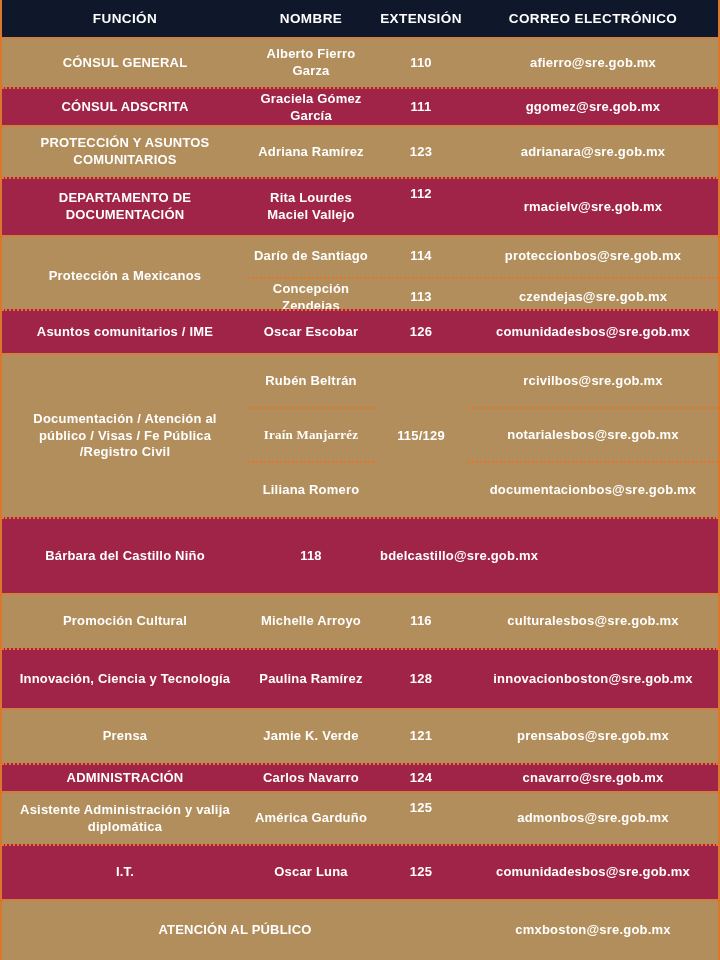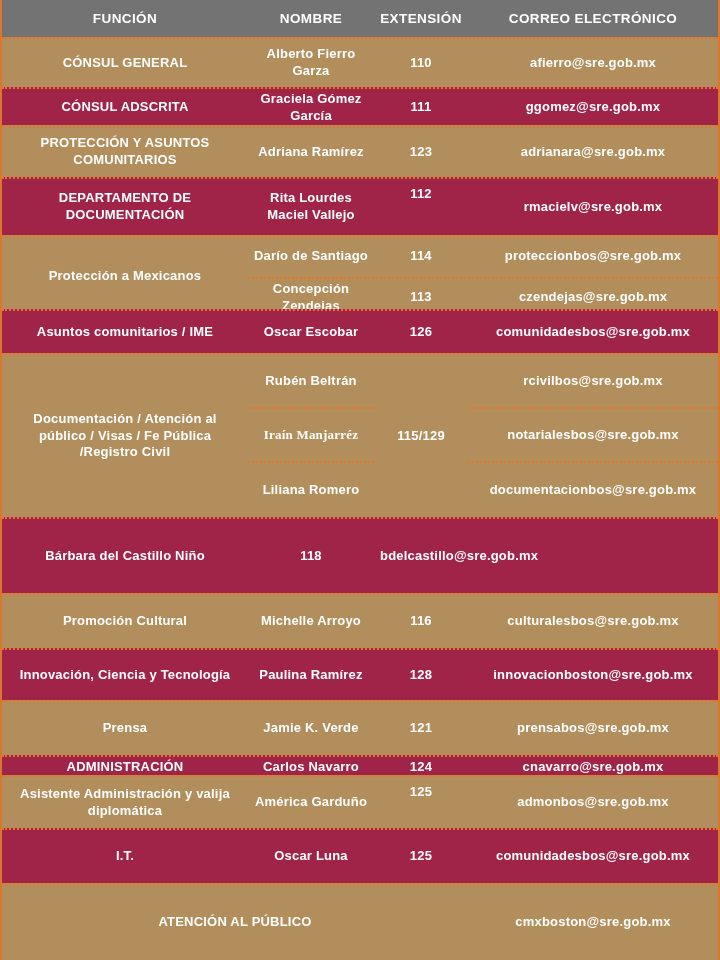--- a/index.html
+++ b/index.html
@@ -18,34 +18,34 @@
   }
   .row {
     display:grid;
     grid-template-columns:246px 126px 94px 1fr;
     align-items:center;
     border-top:2px dotted #e8742c;
     flex:0 0 auto;
   }
   .row.span2 { grid-template-columns:246px 1fr; }
   .row.last  { grid-template-columns:466px 1fr; flex:1 1 auto; }
-  .header { background:#737373; border-top:none; height:37px; }
+  .header { background:#0f172a; border-top:none; height:37px; }
   .crimson { background:#a02448; }
   .tan { background:#b28e5c; }
   .cell {
     text-align:center; padding:2px 6px;
     font-size:13px; line-height:1.3; letter-spacing:0.2px;
     align-self:center;
   }
   .header .cell { font-size:13.5px; letter-spacing:0.4px; }
   .ext-top { align-self:start; padding-top:7px; }
   
   .r1{height:50px}.r2{height:38px}.r3{height:52px}.r4{height:58px}
   .r5{height:74px}.r6{height:44px}.r7{height:164px}.r8{height:76px}
-  .r9{height:55px}.r10{height:52px}.r11{height:55px}.r12{height:20px}
+  .r9{height:55px}.r10{height:60px}.r11{height:55px}.r12{height:28px}
   .r13{height:53px}.r14{height:55px}
   
   .subrows { display:grid; grid-template-rows:1fr 1fr; height:100%; }
   .subrow {
     display:grid; grid-template-columns:126px 94px 1fr;
     align-items:center;
   }
   .subrow + .subrow { border-top:2px dotted #e8742c; }
   
   .grid3 {

